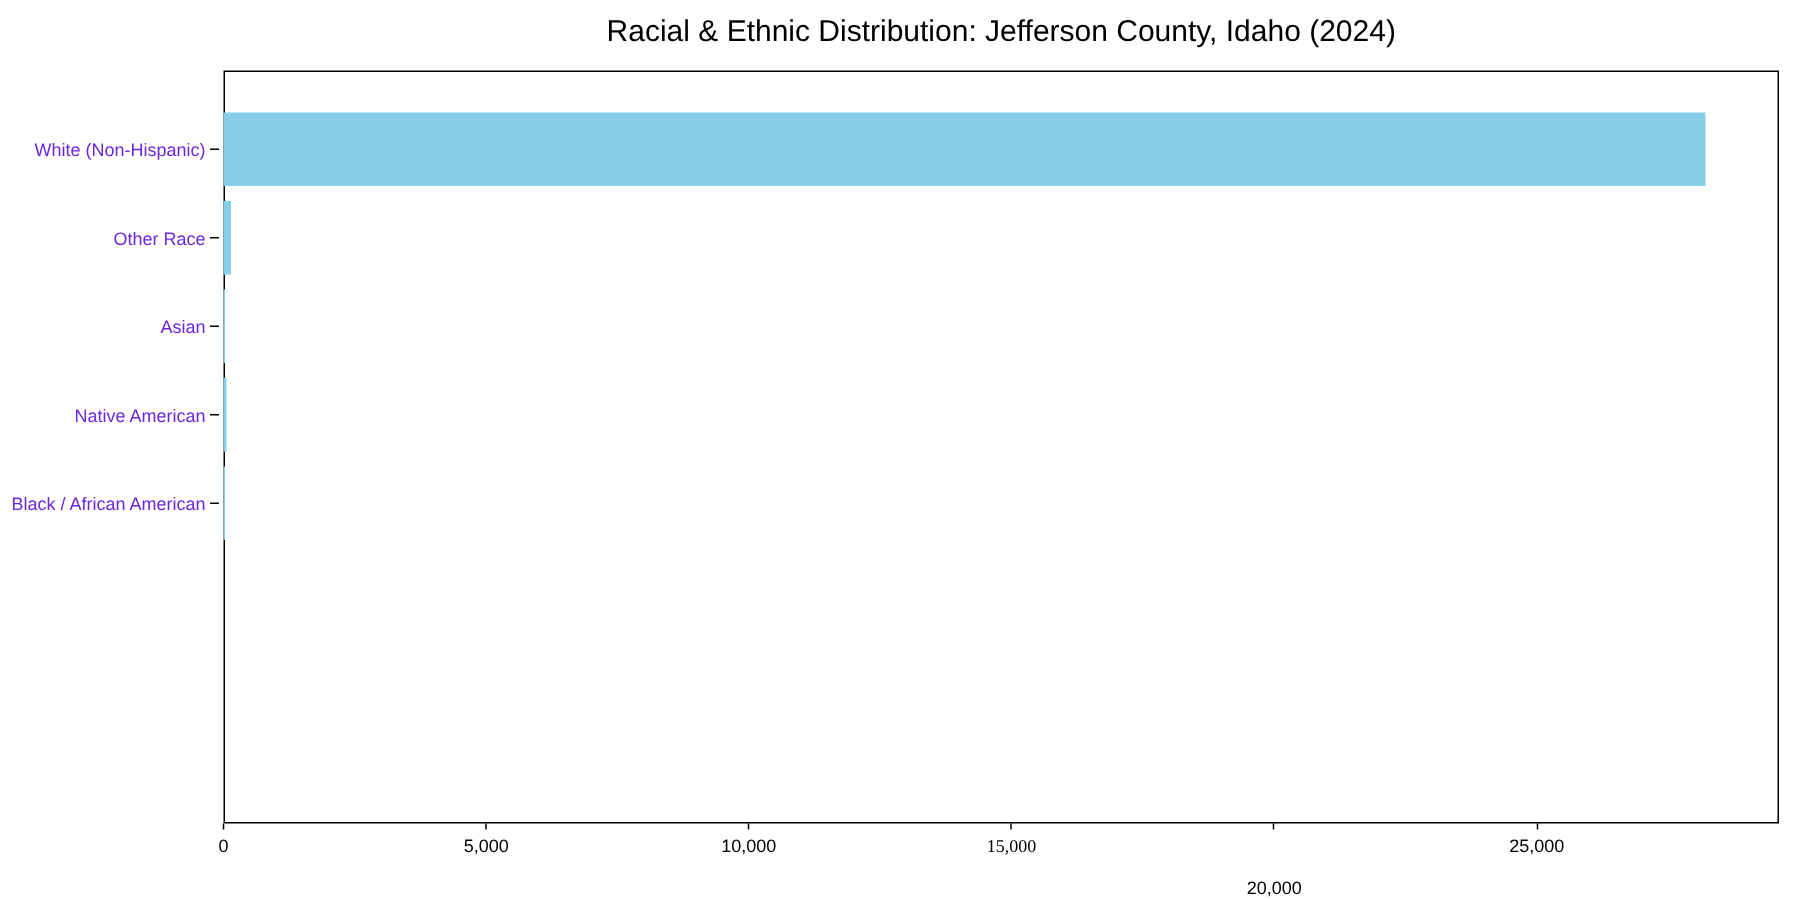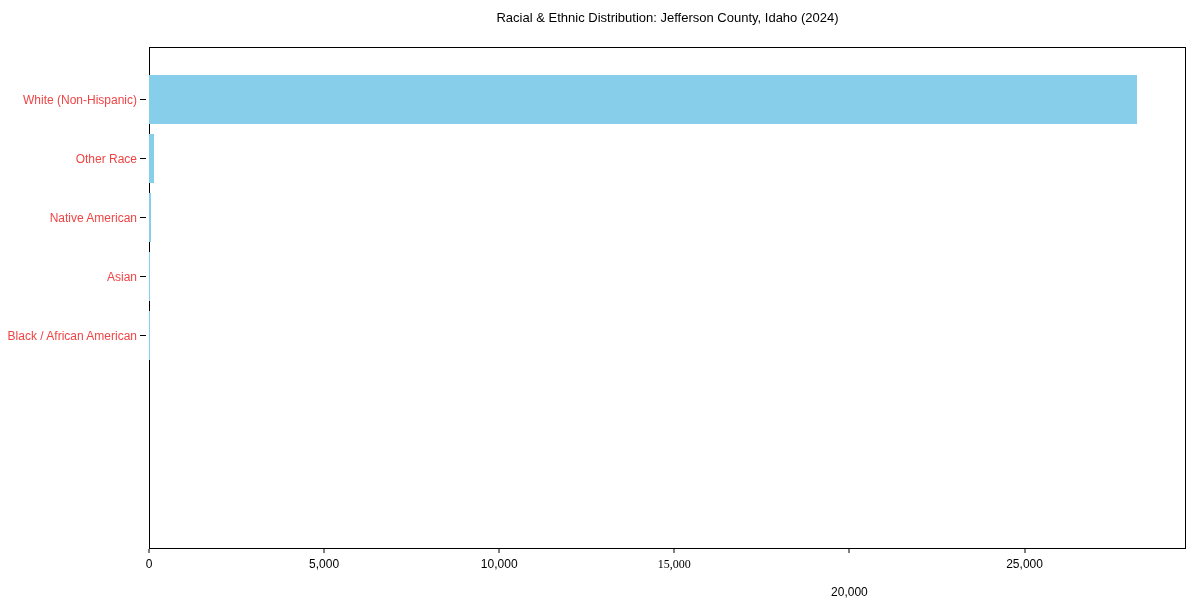--- a/index.html
+++ b/index.html
@@ -14,21 +14,21 @@
     height: 600px;
     background: #ffffff;
     overflow: hidden;
   }
   .chart-title {
     position: absolute;
     left: 149px;
     top: 10px;
     width: 1037px;
     text-align: center;
-    font-size: 13px;
+    font-size: 20px;
     color: #000000;
     white-space: nowrap;
   }
   .plot-box {
     position: absolute;
     left: 149px;
     top: 47px;
     width: 1037px;
     height: 502px;
     border: 1px solid #000000;
@@ -47,21 +47,21 @@
   }
   .chart-row {
     height: 59px;
     display: flex;
     align-items: center;
   }
   .y-label {
     width: 137px;
     text-align: right;
     font-size: 12px;
-    color: #ef4444;
+    color: #6d28d9;
     white-space: nowrap;
     flex: 0 0 auto;
   }
   .y-tick {
     width: 6px;
     height: 1px;
     background: #000000;
     margin-left: 3px;
     margin-right: 3px;
     flex: 0 0 auto;
@@ -120,31 +120,31 @@
         </div>
       </div>
       <div class="chart-row">
         <div class="y-label">Other Race</div>
         <div class="y-tick"></div>
         <div class="bar-track">
           <div class="bar" style="background: rgb(135, 206, 235); width: 0.472813%;"></div>
         </div>
       </div>
       <div class="chart-row">
+        <div class="y-label">Asian</div>
+        <div class="y-tick"></div>
+        <div class="bar-track">
+          <div class="bar" style="background: rgb(135, 206, 235); width: 0.101317%;"></div>
+        </div>
+      </div>
+      <div class="chart-row">
         <div class="y-label">Native American</div>
         <div class="y-tick"></div>
         <div class="bar-track">
           <div class="bar" style="background: rgb(135, 206, 235); width: 0.202634%;"></div>
-        </div>
-      </div>
-      <div class="chart-row">
-        <div class="y-label">Asian</div>
-        <div class="y-tick"></div>
-        <div class="bar-track">
-          <div class="bar" style="background: rgb(135, 206, 235); width: 0.101317%;"></div>
         </div>
       </div>
       <div class="chart-row">
         <div class="y-label">Black / African American</div>
         <div class="y-tick"></div>
         <div class="bar-track">
           <div class="bar" style="background: rgb(135, 206, 235); width: 0.0405268%;"></div>
         </div>
       </div>
     </div>

